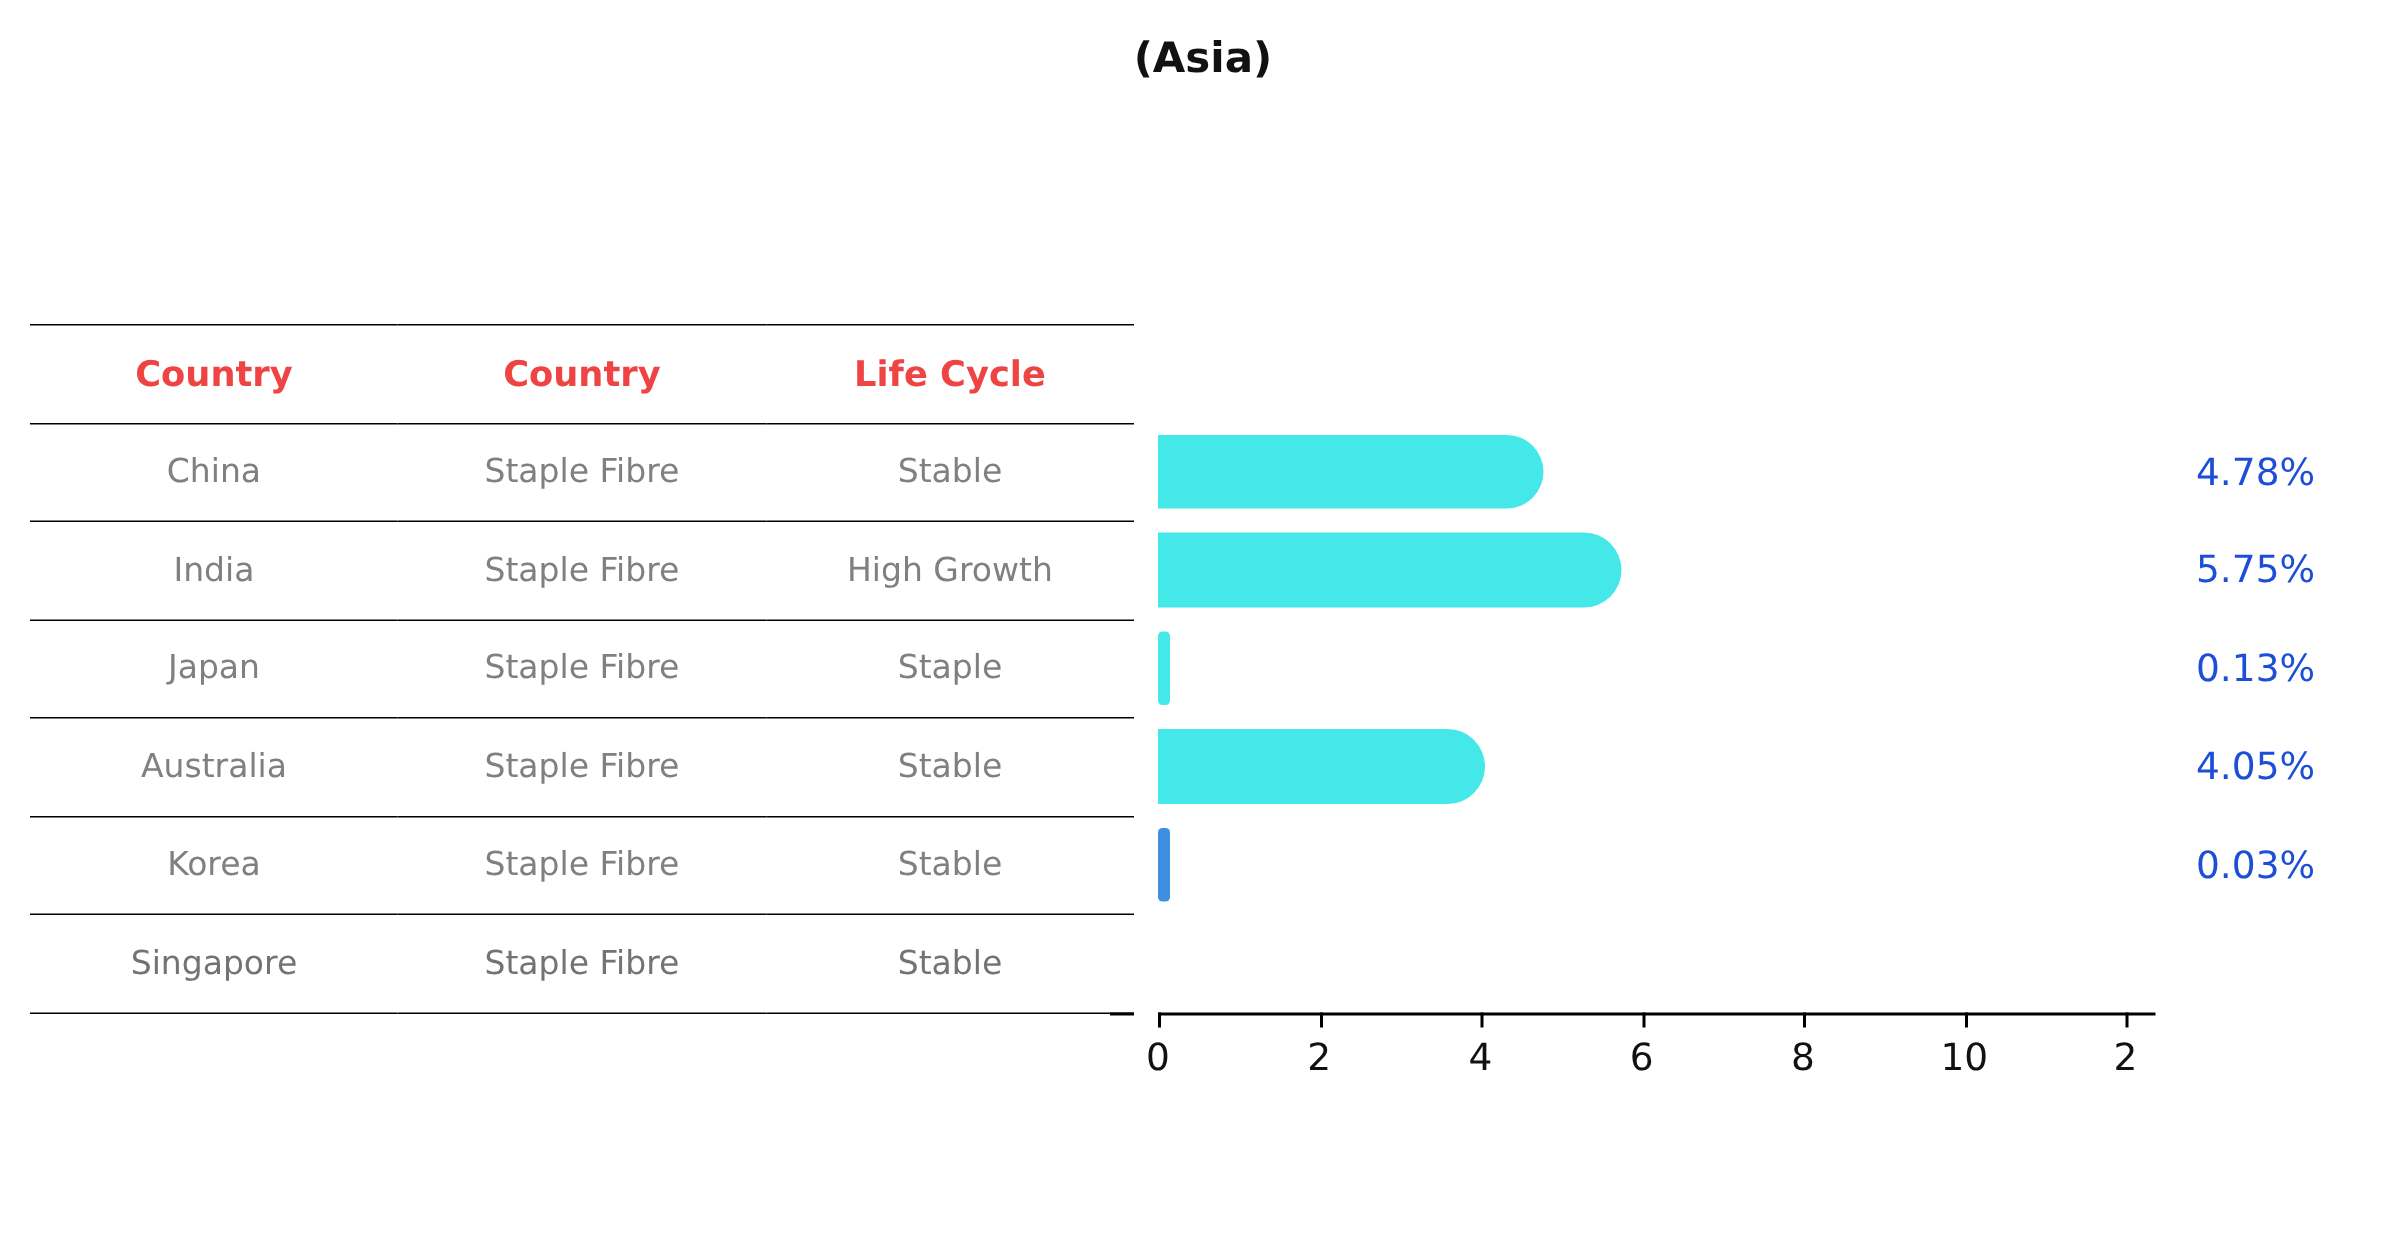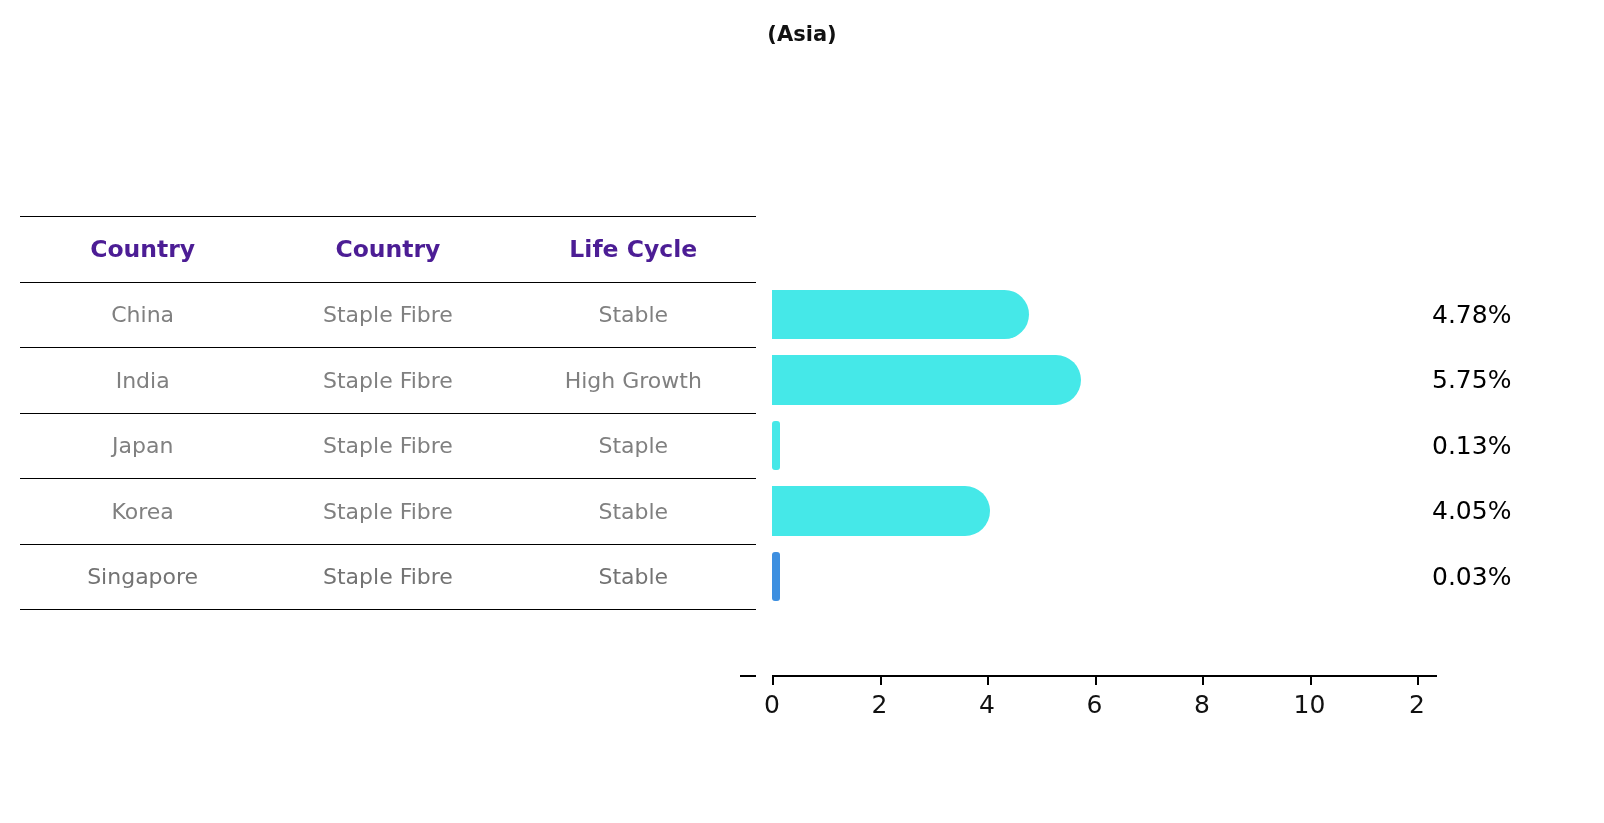--- a/index.html
+++ b/index.html
@@ -23,21 +23,21 @@
   }
   .chart-title {
     font-size: 30px;
     font-weight: bold;
     color: #111111;
     letter-spacing: -0.2px;
     line-height: 1.28;
     padding: 0 40px;
   }
   .chart-subtitle {
-    font-size: 21px;
+    font-size: 28px;
     font-weight: bold;
     color: #111111;
     margin-top: 10px;
   }
 
   
   .figure {
     position: absolute;
     left: 0; top: 0;
     width: 1604px; height: 823px;
@@ -62,21 +62,21 @@
   .tbl th, .tbl td {
     text-align: center;
     vertical-align: middle;
     height: 65.5px;
     padding: 0;
     font-size: 22px;
     border: none;
   }
   .tbl th {
     font-weight: bold;
-    color: #4c1d95;
+    color: #ef4444;
     font-size: 23.5px;
   }
   .tbl td {
     color: #808080;
     font-weight: normal;
   }
   .tbl thead tr.head-row th {
     border-top: 1.6px solid #000000;
     border-bottom: 1.6px solid #000000;
   }
@@ -115,26 +115,26 @@
     border-radius: 3px;
   }
   .bar.sg {
     background: #3d8fe0;
     border-radius: 3px;
   }
 
   
   .val-label {
     position: absolute;
-    left: 660px;
+    left: 692px;
     top: 0;
     height: 65.5px;
     line-height: 65.5px;
     font-size: 25px;
-    color: #000000;
+    color: #1d4ed8;
     white-space: nowrap;
   }
 
   
   .axis {
     position: absolute;
     left: 772px;
     top: 674.5px;
     width: 665px;
     height: 2.6px;
@@ -195,20 +195,25 @@
         </tr>
         <tr>
           <td>India</td>
           <td>Staple Fibre</td>
           <td>High Growth</td>
         </tr>
         <tr>
           <td>Japan</td>
           <td>Staple Fibre</td>
           <td>Staple</td>
+        </tr>
+        <tr>
+          <td>Australia</td>
+          <td>Staple Fibre</td>
+          <td>Stable</td>
         </tr>
         <tr>
           <td>Korea</td>
           <td>Staple Fibre</td>
           <td>Stable</td>
         </tr>
         <tr class="highlight">
           <td>Singapore</td>
           <td>Staple Fibre</td>
           <td>Stable</td>

